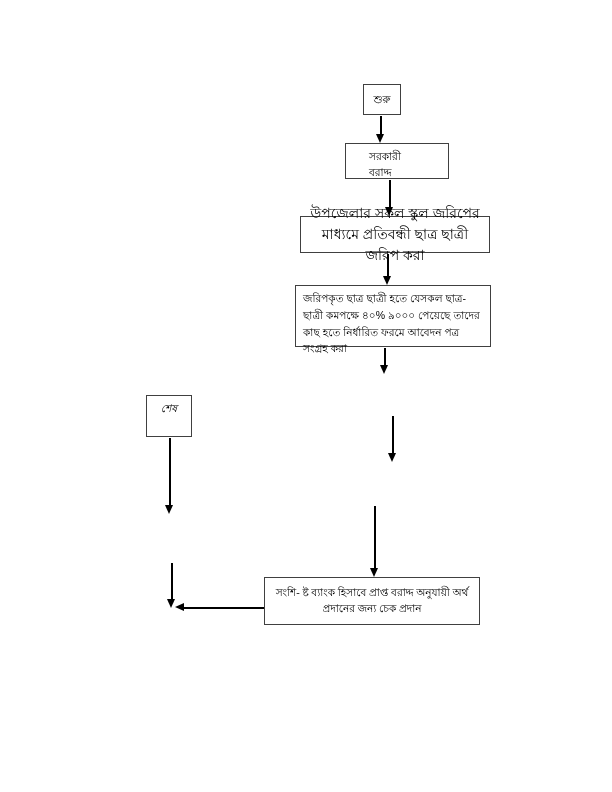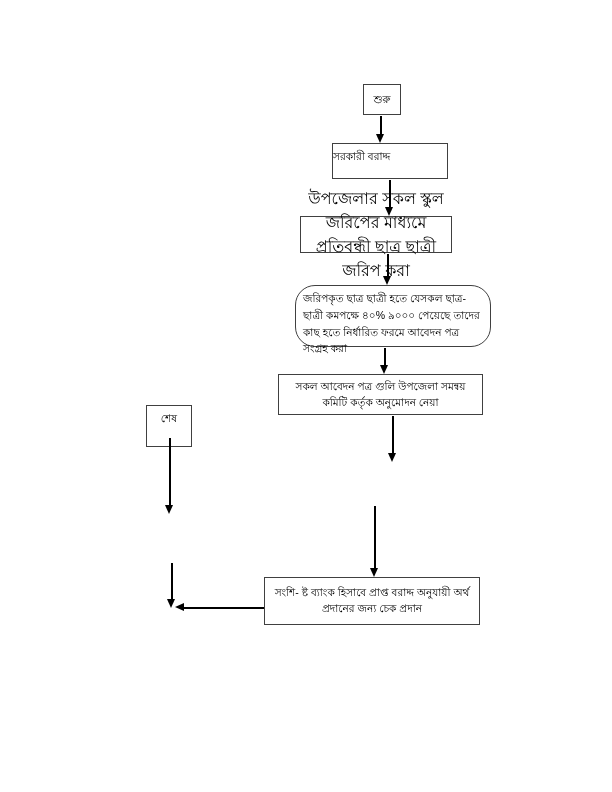--- a/index.html
+++ b/index.html
@@ -47,27 +47,27 @@
   .head-left {
     position: absolute;
     width: 0; height: 0;
     border-top: 4.5px solid transparent;
     border-bottom: 4.5px solid transparent;
     border-right: 9px solid #000000;
   }
 
   
   #n-start   { left: 363px; top: 84px;  width: 38px;  height: 31px; }
-  #n-govt    { left: 332px; top: 143px; width: 116px; height: 36px; padding: 5px 0; }
-  #n-survey  { left: 300px; top: 216px; width: 152px; height: 37px; font-size: 16px; }
-  #n-collect { left: 295px; top: 285px; width: 196px; height: 62px; line-height: 1.6; border-radius: 20px; }
+  #n-govt    { left: 345px; top: 143px; width: 104px; height: 36px; padding: 5px 23px; }
+  #n-survey  { left: 300px; top: 216px; width: 190px; height: 37px; font-size: 14px; }
+  #n-collect { left: 295px; top: 285px; width: 196px; height: 62px; line-height: 1.6; }
   #n-approve { left: 278px; top: 374px; width: 205px; height: 41px; }
   #n-bank    { left: 278px; top: 462px; width: 205px; height: 43px; }
-  #n-cheque  { left: 264px; top: 577px; width: 216px; height: 48px; }
-  #n-end     { left: 146px; top: 405px; width: 46px;  height: 42px; }
+  #n-cheque  { left: 264px; top: 577px; width: 216px; height: 48px; font-family: Liberation Serif, serif; }
+  #n-end     { left: 146px; top: 395px; width: 46px;  height: 42px; font-style: italic; }
   #n-renew   { left: 58px;  top: 514px; width: 200px; height: 48px; }
 </style>
 </head>
 <body>
 
 <div id="page">
 
   <div class="node center" id="n-start">
     <span>শুরু</span>
   </div>
@@ -77,23 +77,20 @@
   </div>
 
   <div class="node center" id="n-survey">
     <span>উপজেলার সকল স্কুল জরিপের মাধ্যমে প্রতিবন্ধী ছাত্র ছাত্রী জরিপ করা</span>
   </div>
 
   <div class="node left" id="n-collect">
     <span>জরিপকৃত ছাত্র ছাত্রী  হতে যেসকল ছাত্র-ছাত্রী কমপক্ষে ৪০% ৯০০০ পেয়েছে তাদের কাছ হতে নির্ধারিত  ফরমে আবেদন পত্র সংগ্রহ করা</span>
   </div>
 
-  <div class="node center" id="n-approve">
-    <span>সকল আবেদন পত্র গুলি উপজেলা সমন্বয় কমিটি কর্তৃক অনুমোদন নেয়া</span>
-  </div>
 
 
   <div class="node center" id="n-cheque">
     <span>সংশি- ষ্ট ব্যাংক হিসাবে প্রাপ্ত বরাদ্দ অনুযায়ী অর্থ প্রদানের জন্য চেক প্রদান</span>
   </div>
 
   <div class="node center-top" id="n-end">
     <span>শেষ</span>
   </div>
 

